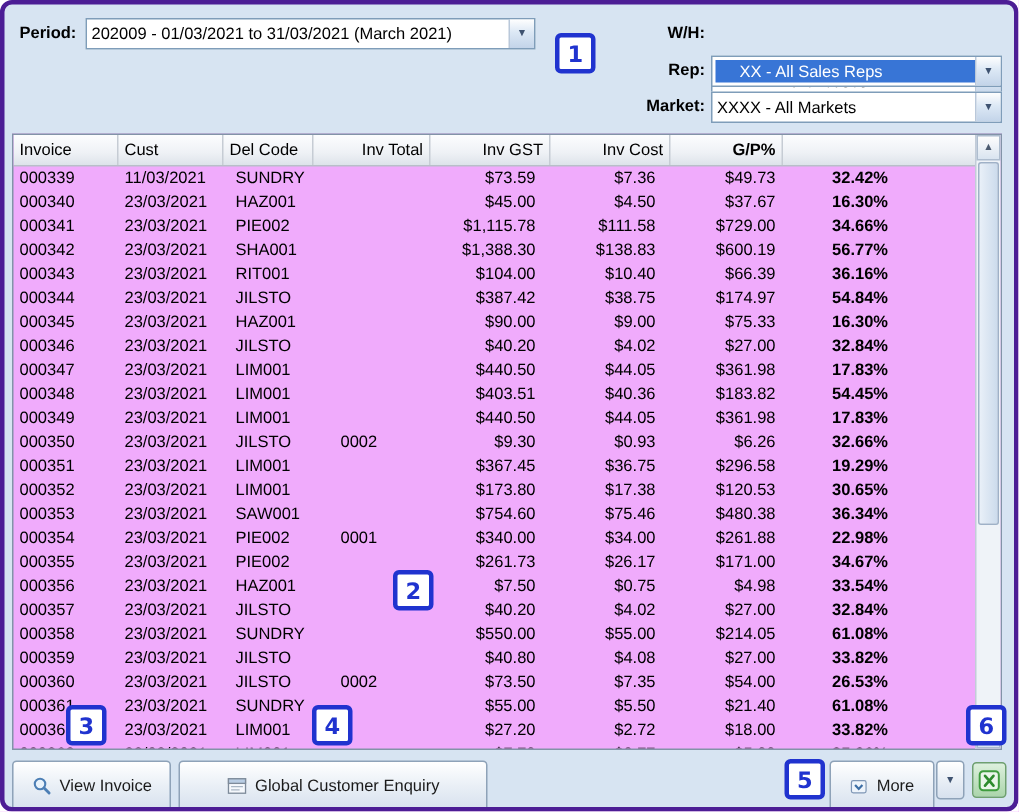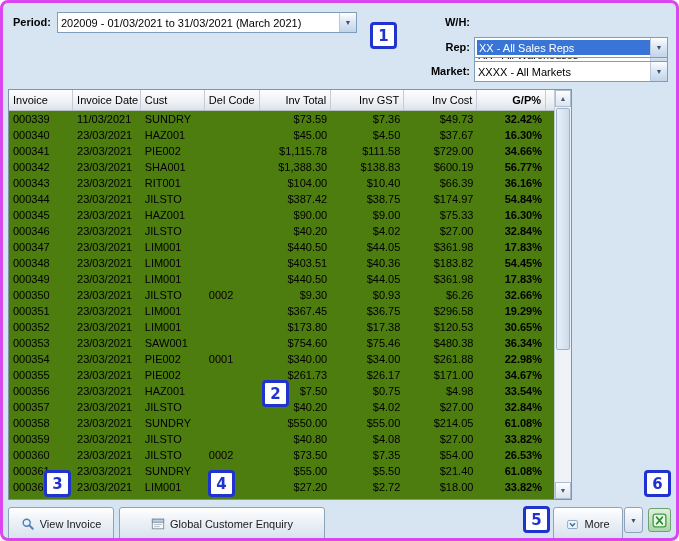--- a/index.html
+++ b/index.html
@@ -1,32 +1,32 @@
 <!DOCTYPE html>
 <html><head>
 <meta charset="utf-8">
 <style>
   html,body{margin:0;padding:0;background:#fff;}
   .window{
     position:relative;width:679px;height:541px;box-sizing:border-box;
-    border:3px solid #d946ef;border-radius:8px;background:#d7e4f2;
+    border:3px solid #4c1d95;border-radius:8px;background:#d7e4f2;
     overflow:hidden;font-family:"Liberation Sans",sans-serif;font-size:11px;color:#000;
   }
   .lbl{position:absolute;font-weight:bold;height:21px;line-height:21px;white-space:nowrap;}
   .rlbl{text-align:right;}
   
   .combo{position:absolute;height:21px;background:#fff;border:1px solid #7f9db9;
     box-sizing:border-box;display:flex;align-items:stretch;cursor:default;}
   .combo .val{flex:1;display:flex;align-items:center;padding:4px 3px;white-space:nowrap;overflow:hidden;}
-  .combo.hl .val{background:#3875d6;color:#fff;margin:2px 0 2px 2px;padding:0 2px;}
+  .combo.hl .val{background:#3875d6;color:#fff;margin:2px 0 2px 2px;padding:0 16px;}
   .combo .arrowbox{width:16px;border-left:1px solid #b9c8da;
     background:linear-gradient(#fefefe,#dce8f5 45%,#c3d4e9);
     display:flex;align-items:center;justify-content:center;font-size:7px;color:#3e5270;}
   
-  .table{position:absolute;left:5px;top:86px;width:564px;height:411px;background:#4d7c0f;
+  .table{position:absolute;left:5px;top:86px;width:660px;height:411px;background:#f0abfc;
     border:1px solid #8293a8;box-sizing:border-box;display:flex;}
   .tmain{flex:1;display:flex;flex-direction:column;overflow:hidden;}
   .thead{display:flex;flex:0 0 20px;height:20px;
     background:linear-gradient(#fcfdfe,#eef1f5 60%,#dde3ea);
     border-bottom:1px solid #b8bfc9;}
   .tcell{box-sizing:border-box;padding:0 4px;white-space:nowrap;overflow:hidden;}
   .thead .tcell{display:flex;align-items:center;border-right:1px solid #c6ccd4;}
   .thead .num{justify-content:flex-end;}
   .tbody{flex:1;overflow:hidden;}
   .trow{display:flex;height:16px;line-height:16px;}
@@ -90,21 +90,20 @@
   <div class="lbl rlbl" style="left:397px;top:58px;width:70px;">Market:</div>
   <div class="combo" style="left:471px;top:58px;width:194px;">
     <div class="val">XXXX - All Markets</div>
     <div class="arrowbox">▼</div>
   </div>
 
   <div class="table">
     <div class="tmain">
       <div class="thead">
         <div class="tcell c0">Invoice</div>
-        <div class="tcell c1">Invoice Date</div>
         <div class="tcell c2">Cust</div>
         <div class="tcell c3">Del Code</div>
         <div class="tcell c4 num">Inv Total</div>
         <div class="tcell c5 num">Inv GST</div>
         <div class="tcell c6 num">Inv Cost</div>
         <div class="tcell c7 num">G/P%</div>
         <div class="tcell cfill"></div>
       </div>
       <div class="tbody">
           <div class="trow">

